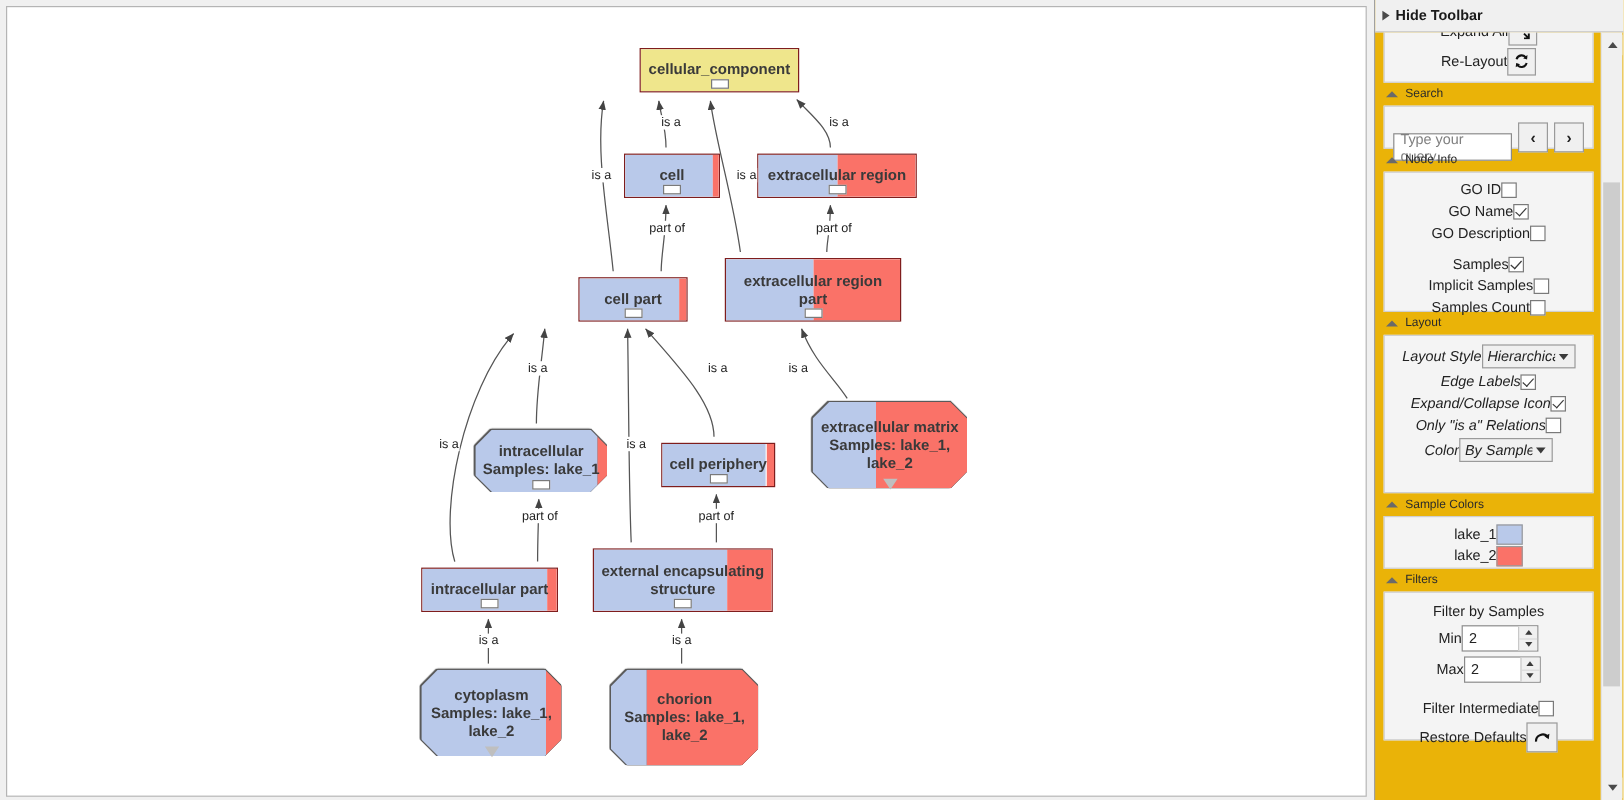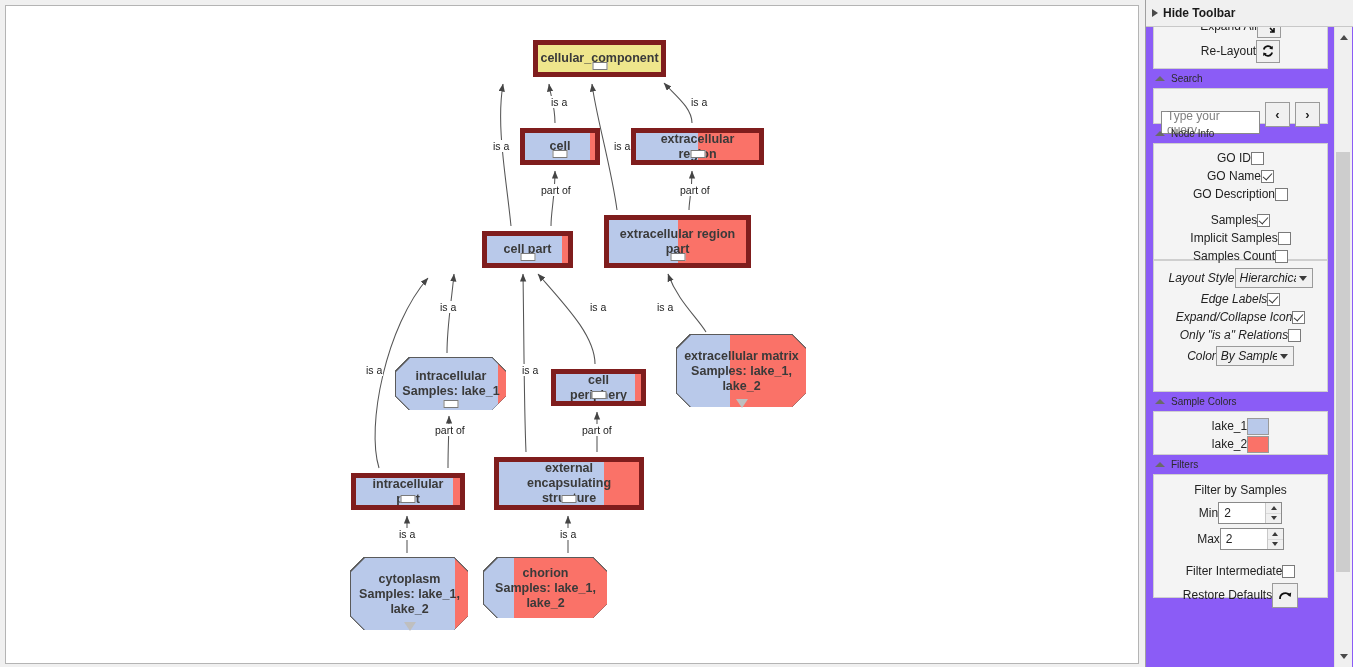--- a/index.html
+++ b/index.html
@@ -34,21 +34,21 @@
   }
   .node .node-label { position: relative; z-index: 3; padding: 0 4px; }
   .node .fill-blue, .node .fill-red, .node .fill-yellow {
     position: absolute; top: 0; bottom: 0; z-index: 1;
   }
   .node .fill-blue { left: 0; background: #b9c9ea; }
   .node .fill-red  { right: 0; background: #fa7268; }
   .node .fill-yellow { left: 0; right: 0; background: #efe68c; }
 
   
-  .node.rect { border: 5px solid #7f1d1d; }
+  .node.rect { border: 1px solid #7f1d1d; }
   
   .node.octa {
     border: none;
     filter: drop-shadow(0.6px 0 0 #5a5a5a) drop-shadow(-0.6px 0 0 #5a5a5a)
             drop-shadow(0 0.6px 0 #5a5a5a) drop-shadow(0 -0.6px 0 #5a5a5a);
   }
   .node.octa .octa-clip {
     position: absolute; inset: 0;
     clip-path: polygon(14px 0, calc(100% - 14px) 0, 100% 14px, 100% calc(100% - 14px),
                        calc(100% - 14px) 100%, 14px 100%, 0 calc(100% - 14px), 0 14px);
@@ -78,21 +78,21 @@
   }
 
   .edge-label {
     position: absolute; font-size: 10.5px; color: #222; font-family: "Liberation Sans", sans-serif;
     background: #ffffff; padding: 0 1px; white-space: nowrap; z-index: 2;
   }
 
   
   #sidebar {
     position: absolute; right: 0; top: 0; width: 208px; height: 667px;
-    background: #8b5cf6; border-left: 1px solid #a0a0a0;
+    background: #eab308; border-left: 1px solid #a0a0a0;
     box-sizing: border-box;
   }
   #toolbar-header {
     height: 26px; display: flex; align-items: center; gap: 5px;
     padding-left: 6px; border-bottom: 1px solid #c8c8c8;
     font-size: 12px; font-weight: bold; color: #1a1a1a;
     background: #f0f0f0;
   }
   .tri-right { width:0;height:0;border-top:4.5px solid transparent;border-bottom:4.5px solid transparent;border-left:6px solid #4a4a4a; }
 
@@ -319,21 +319,21 @@
             <span class="octa-clip">
               <span class="fill-blue" style="width:89%"></span>
               <span class="fill-red" style="width:11%"></span>
             </span>
             <span class="node-label">
               <span style="display:block">cytoplasm</span>
               <span style="display:block">Samples: lake_1, lake_2</span>
             </span>
           </div>
           <div class="handle-tri" style="position: absolute; left: 403.5px; top: 616px;"></div>
-          <div class="node octa" style="left: 478px; top: 552px; width: 123px; height: 60px;">
+          <div class="node octa" style="left: 503px; top: 552px; width: 123px; height: 80px;">
             <span class="octa-clip">
               <span class="fill-blue" style="width:24%"></span>
               <span class="fill-red" style="width:76%"></span>
             </span>
             <span class="node-label">
               <span style="display:block">chorion</span>
               <span style="display:block">Samples: lake_1, lake_2</span>
             </span>
           </div>
         </div>
@@ -429,20 +429,24 @@
           <div class="row">
             <span class="lbl">Implicit Samples</span>
             <span class="chk"></span>
           </div>
           <div class="row">
             <span class="lbl">Samples Count</span>
             <span class="chk"></span>
           </div>
         </div>
 
+        <div class="section-header">
+          <span class="tri-up"></span>
+          <span>Layout</span>
+        </div>
         <div class="group-box" style="height:132px;font-style:italic;">
           <div class="row" style="height:24px;">
             <span class="lbl">Layout Style</span>
             <div class="sel">
               <span class="sel-txt">Hierarchical</span>
               <span class="chev"></span>
             </div>
           </div>
           <div class="row">
             <span class="lbl">Edge Labels</span>

